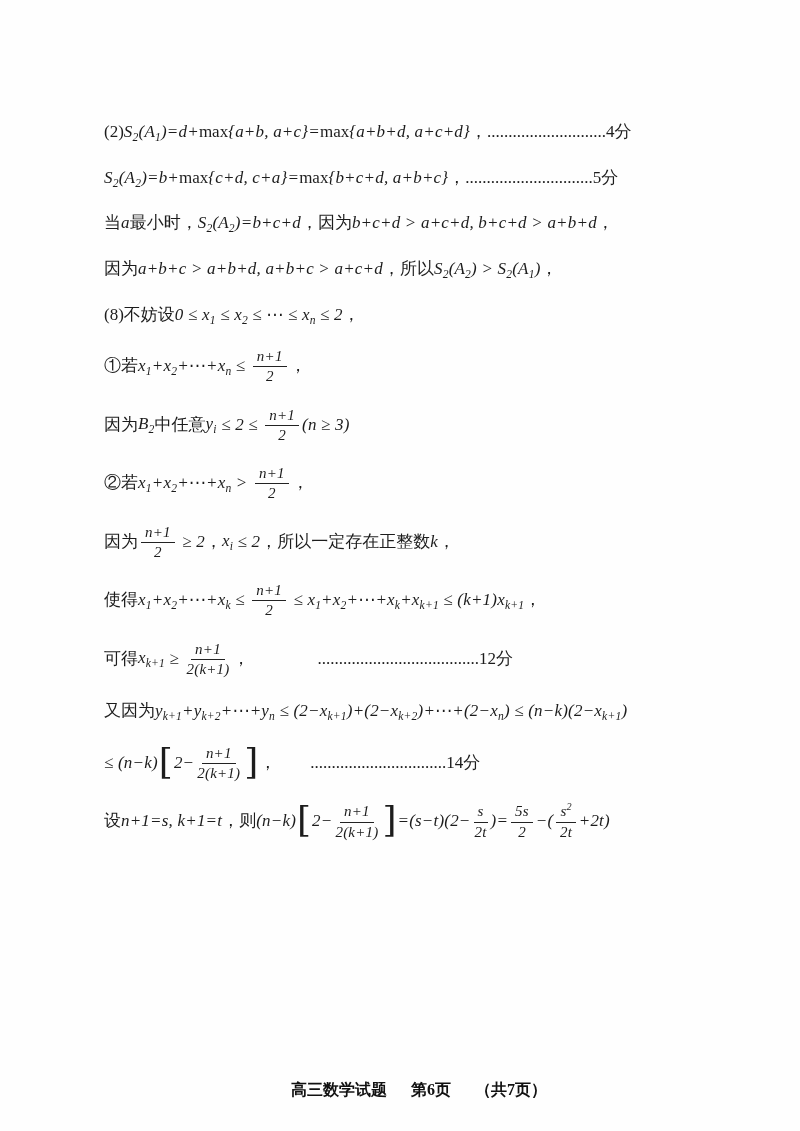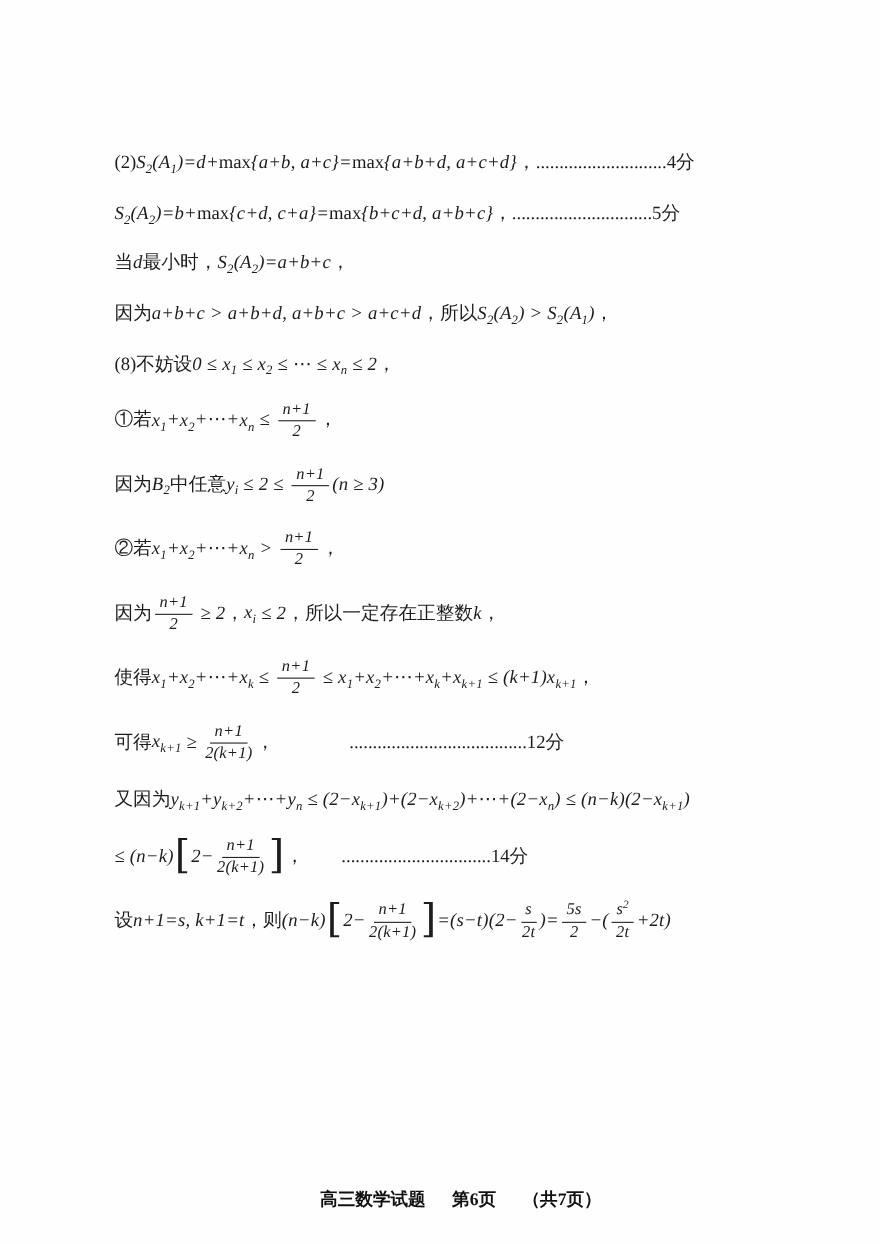--- a/index.html
+++ b/index.html
@@ -6,21 +6,21 @@
   .page{
     position:relative;
     width:800px;height:1131px;
     background:#fefefe;
     font-family:"Liberation Serif","DejaVu Serif",serif;
     color:#1c1c1c;
     overflow:hidden;
   }
   .content{
     position:absolute;
-    left:104px;top:136px;
+    left:104px;top:120px;
     width:620px;
   }
   .line{
     font-size:17px;
     line-height:1.45;
     margin-bottom:21px;
     white-space:normal;
   }
   .cn{font-style:normal;}
   .mv{
@@ -62,21 +62,21 @@
   }
   .footer span{margin:0 10px;}
 </style>
 </head>
 <body>
 
 <div class="page">
   <main class="content">
       <div class="line"><span class="cn">(2)</span><span class="mv">S<sub>2</sub></span><span class="mv">(</span><span class="mv">A<sub>1</sub></span><span class="mv">)=d+</span><span class="cn">max</span><span class="mv">{a+b, a+c}=</span><span class="cn">max</span><span class="mv">{a+b+d, a+c+d}</span><span class="cn">，............................4分</span></div>
       <div class="line"><span class="mv">S<sub>2</sub></span><span class="mv">(</span><span class="mv">A<sub>2</sub></span><span class="mv">)=b+</span><span class="cn">max</span><span class="mv">{c+d, c+a}=</span><span class="cn">max</span><span class="mv">{b+c+d, a+b+c}</span><span class="cn">，..............................5分</span></div>
-      <div class="line"><span class="cn">当</span><span class="mv">d</span><span class="cn">最小时，</span><span class="mv">S<sub>2</sub></span><span class="mv">(</span><span class="mv">A<sub>2</sub></span><span class="mv">)=a+b+c</span><span class="cn">，</span></div>
+      <div class="line"><span class="cn">当</span><span class="mv">a</span><span class="cn">最小时，</span><span class="mv">S<sub>2</sub></span><span class="mv">(</span><span class="mv">A<sub>2</sub></span><span class="mv">)=b+c+d</span><span class="cn">，因为</span><span class="mv">b+c+d &gt; a+c+d, b+c+d &gt; a+b+d</span><span class="cn">，</span></div>
       <div class="line"><span class="cn">因为</span><span class="mv">a+b+c &gt; a+b+d, a+b+c &gt; a+c+d</span><span class="cn">，所以</span><span class="mv">S<sub>2</sub></span><span class="mv">(</span><span class="mv">A<sub>2</sub></span><span class="mv">) &gt; </span><span class="mv">S<sub>2</sub></span><span class="mv">(</span><span class="mv">A<sub>1</sub></span><span class="mv">)</span><span class="cn">，</span></div>
       <div class="line"><span class="cn">(8)不妨设</span><span class="mv">0 ≤ </span><span class="mv">x<sub>1</sub></span><span class="mv"> ≤ </span><span class="mv">x<sub>2</sub></span><span class="mv"> ≤ ⋯ ≤ </span><span class="mv">x<sub>n</sub></span><span class="mv"> ≤ 2</span><span class="cn">，</span></div>
       <div class="line"><span class="cn">①若</span><span class="mv">x<sub>1</sub></span><span class="mv">+</span><span class="mv">x<sub>2</sub></span><span class="mv">+⋯+</span><span class="mv">x<sub>n</sub></span><span class="mv"> ≤ </span><span class="frac">
           <span class="fn"><span class="mv">n+1</span></span>
           <span class="fd"><span class="mv">2</span></span>
         </span><span class="cn">，</span></div>
       <div class="line"><span class="cn">因为</span><span class="mv">B<sub>2</sub></span><span class="cn">中任意</span><span class="mv">y<sub>i</sub></span><span class="mv"> ≤ 2 ≤ </span><span class="frac">
           <span class="fn"><span class="mv">n+1</span></span>
           <span class="fd"><span class="mv">2</span></span>
         </span><span class="mv">(n ≥ 3)</span></div>

